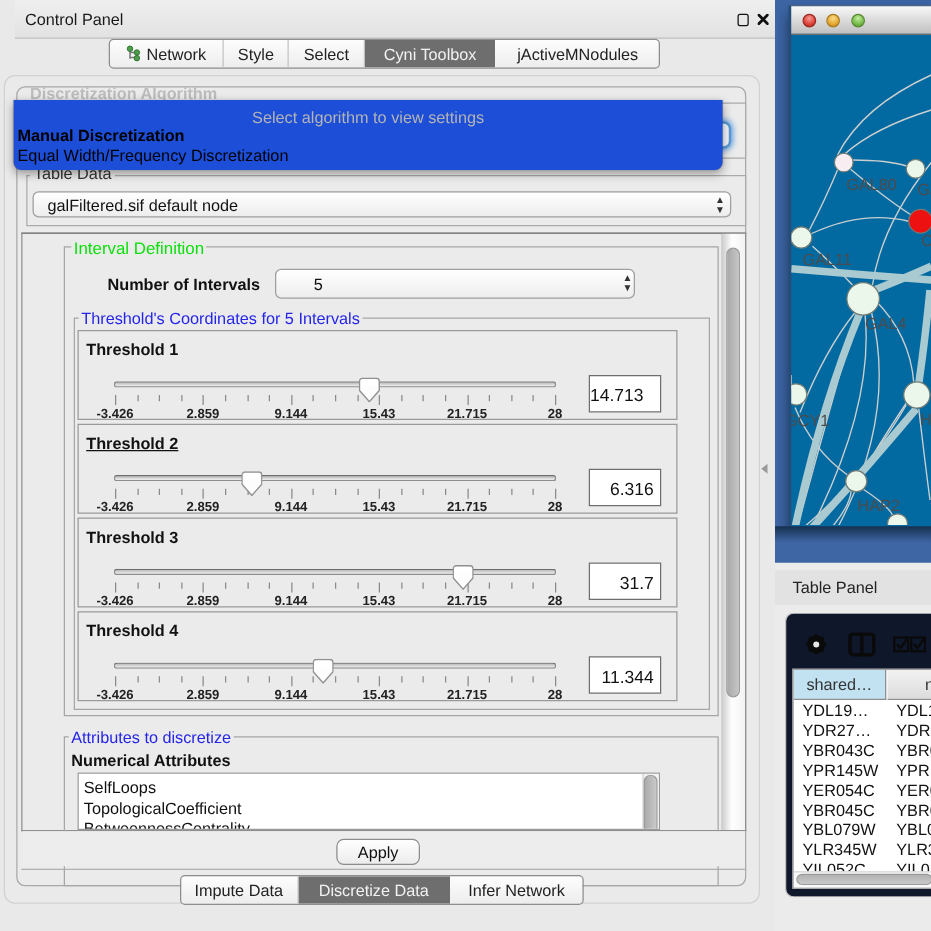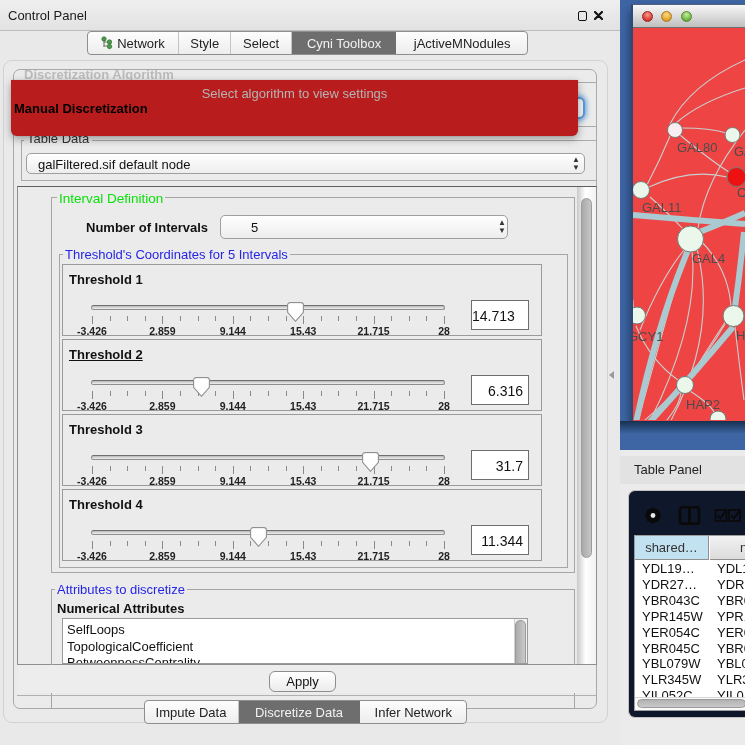--- a/index.html
+++ b/index.html
@@ -7,21 +7,21 @@
 body { font-family:"Liberation Sans", sans-serif; background:#e9e9e9; position:relative; }
 .abs { position:absolute; }
 .etch { border:1px solid #a6a6a6; }
 .gtitle { font-size:13px; background:#ebebeb; padding:0 2px; }
 </style>
 </head>
 <body>
 
 <div class="abs" style="left:0;top:0;width:620px;height:745px;background:#e9e9e9;">
 
-  <div class="abs" style="left:0;top:0;width:732px;height:31px;background:linear-gradient(#efefef,#e2e2e2);border-bottom:1px solid #bdbdbd;">
+  <div class="abs" style="left:12px;top:0;width:732px;height:31px;background:linear-gradient(#efefef,#e2e2e2);border-bottom:1px solid #bdbdbd;">
     <div class="abs" style="left:8px;top:8px;font-size:13px;color:#1a1a1a;">Control Panel</div>
     <div class="abs" style="left:577.5px;top:11px;width:9.5px;height:9.5px;border:1.7px solid #111;border-radius:2px;"></div>
     <svg class="abs" style="left:594px;top:11px;" width="9" height="9" viewBox="0 0 9 9">
         <path d="M1,1 L8,8 M8,1 L1,8" stroke="#111" stroke-width="2.2" stroke-linecap="round"></path>
       </svg>
   </div>
 
   <div class="abs" style="left:2.5px;top:60px;width:605px;height:663px;border:1.5px solid #d2d2d2;border-radius:9px;background:#eaeaea;"></div>
   <div class="abs" style="left:13px;top:69px;width:584px;height:640px;border:1px solid #a8a8a8;border-radius:7px;background:#ebebeb;"></div>
 
@@ -228,34 +228,35 @@
       <div class="abs" style="left:203.8px;top:0;width:104.6px;height:100%;background:#6e6e6e;color:#f2f2f2;text-align:center;font-size:13px;line-height:23px;">Cyni Toolbox</div>
       <div class="abs" style="left:308.4px;top:0;width:132.6px;height:100%;color:#222;border-right:1px solid #c3c3c3;text-align:center;font-size:13px;line-height:23px;">jActiveMNodules</div>
     </div>
     <div class="abs" style="left:143.5px;top:700px;width:323.5px;height:24px;border:1px solid #8e8e8e;border-radius:4px;background:linear-gradient(#fdfdfd,#ededed);overflow:hidden;">
       <div class="abs" style="left:0px;top:0;width:94px;height:100%;color:#222;border-right:1px solid #c3c3c3;text-align:center;font-size:13px;line-height:23px;">Impute Data</div>
       <div class="abs" style="left:94px;top:0;width:121px;height:100%;background:#6e6e6e;color:#f2f2f2;text-align:center;font-size:13px;line-height:23px;">Discretize Data</div>
       <div class="abs" style="left:215px;top:0;width:108.5px;height:100%;color:#222;border-right:1px solid #c3c3c3;text-align:center;font-size:13px;line-height:23px;">Infer Network</div>
     </div>
     <div id="bottomtabs"></div>
 
-  <div class="abs" style="left:11px;top:80px;width:567px;height:56px;background:#b91c1c;border-radius:0 0 6px 6px;box-shadow:0 3px 8px rgba(0,0,0,.35), 0 0 1px rgba(0,0,0,.25);">
+  <div class="abs" style="left:11px;top:80px;width:567px;height:56px;background:#1d4ed8;border-radius:0 0 6px 6px;box-shadow:0 3px 8px rgba(0,0,0,.35), 0 0 1px rgba(0,0,0,.25);">
     <div class="abs" style="left:0;top:6px;width:567px;text-align:center;font-size:13px;color:#b4b4b4;">Select algorithm to view settings</div>
     <div class="abs" style="left:3px;top:21px;font-size:13px;font-weight:bold;color:#000;">Manual Discretization</div>
+    <div class="abs" style="left:3px;top:37px;font-size:13px;color:#000;">Equal Width/Frequency Discretization</div>
   </div>
 
 </div>
 
 <div class="abs" style="left:609px;top:371px;width:0;height:0;border-top:4px solid transparent;border-bottom:4px solid transparent;border-right:5px solid #9a9a9a;"></div>
 
 <div class="abs" style="left:620px;top:0;width:125px;height:745px;background:#ebebeb;">
 
   <div class="abs" style="left:0;top:0;width:125px;height:450px;background:#3e66a5;"></div>
 
-  <div class="abs" style="left:11px;top:4px;width:114px;height:424px;background:#ef4444;border-left:2px solid #2b4a75;border-top:1px solid #51637d;box-shadow:0 6px 10px rgba(10,25,45,.65);">
+  <div class="abs" style="left:11px;top:4px;width:114px;height:424px;background:#0369a1;border-left:2px solid #2b4a75;border-top:1px solid #51637d;box-shadow:0 6px 10px rgba(10,25,45,.65);">
     <div class="abs" style="left:0;top:0;width:114px;height:23px;background:linear-gradient(#f8f8f8,#bfbfbf);border-bottom:1px solid #6f6f6f;"></div>
 
     <div class="abs" style="left:8.5px;top:6px;width:11px;height:11px;border-radius:50%;background:radial-gradient(circle at 50% 30%, #f59a93 0%, #e04b41 55%, #b71f18 100%);border:.5px solid #9a2620;"></div>
     <div class="abs" style="left:28px;top:6px;width:11px;height:11px;border-radius:50%;background:radial-gradient(circle at 50% 30%, #fbd98a 0%, #e8ad38 55%, #c07f12 100%);border:.5px solid #a97b1d;"></div>
     <div class="abs" style="left:47.5px;top:6px;width:11px;height:11px;border-radius:50%;background:radial-gradient(circle at 50% 30%, #c4eda0 0%, #7cc052 55%, #4f9428 100%);border:.5px solid #57882f;"></div>
 
     <svg class="abs" style="left:0;top:23px;" width="112" height="392" viewBox="633 28 112 392">
       <g fill="none" stroke="#c9cfce" stroke-width="1.1">
         <path d="M745,88 Q700,102 676,123"></path>
         <path d="M745,60 Q690,85 670,124"></path>

